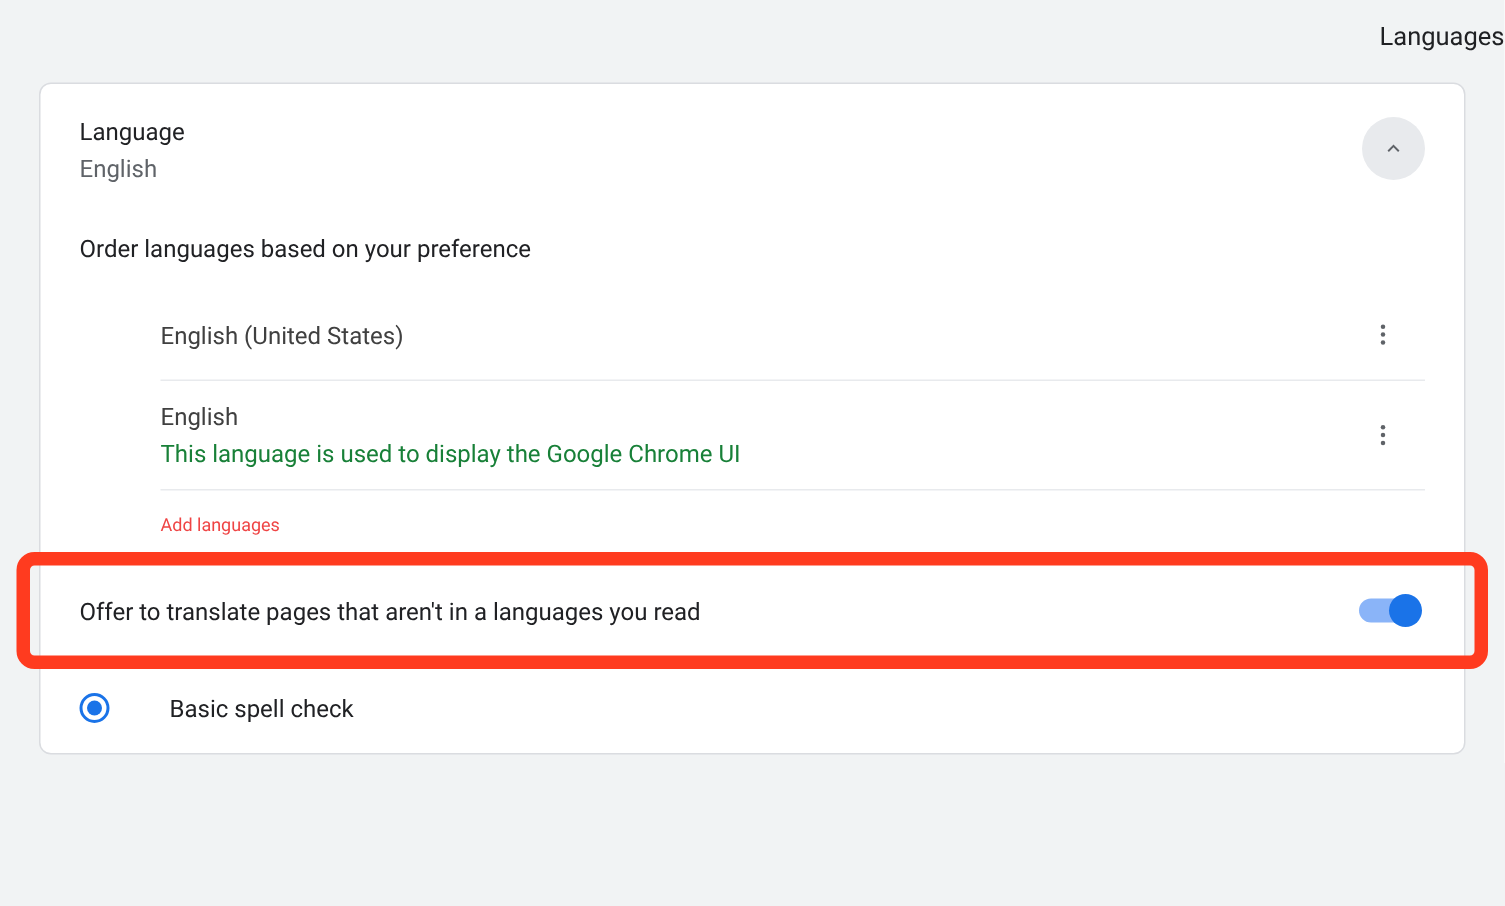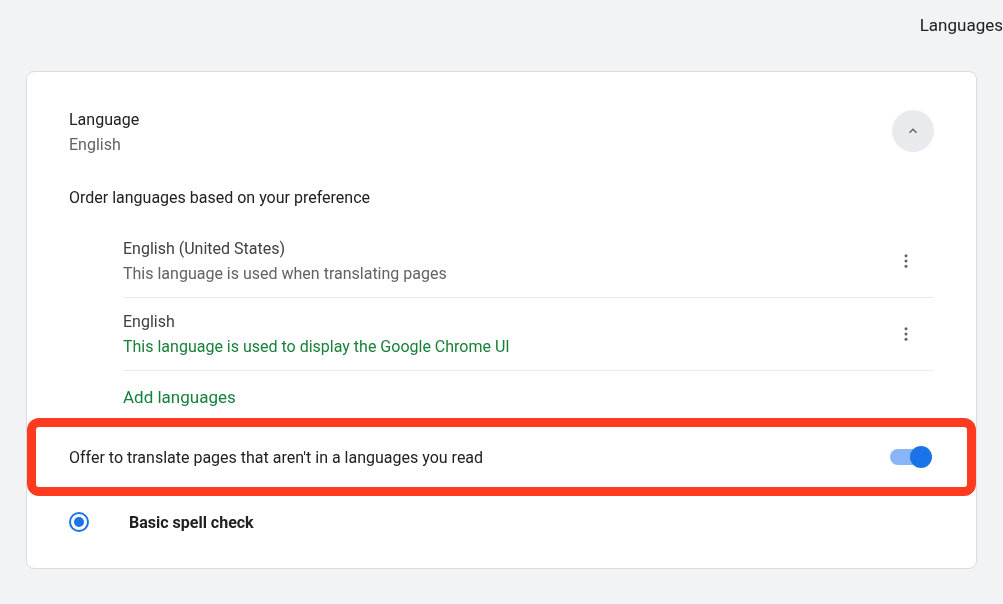--- a/index.html
+++ b/index.html
@@ -17,24 +17,24 @@
     }
     .page-title {
       font-size: 17px;
       color: #202124;
       padding: 15px 0 20px 26px;
       font-weight: 400;
       text-align: right;
     }
     .card {
       background: #fff;
-      margin: 16px 26px 0 26px;
+      margin: 0 26px 0 26px;
       border-radius: 8px;
       border: 1px solid #dadce0;
-      padding: 16px;
+      padding: 0;
     }
     .section-header {
       display: flex;
       align-items: flex-start;
       justify-content: space-between;
       padding: 22px 26px 6px 26px;
     }
     .section-header-text .title {
       font-size: 16px;
       color: #202124;
@@ -98,22 +98,22 @@
       cursor: pointer;
       margin-right: 8px;
     }
     .more-btn svg {
       width: 18px;
       height: 18px;
       fill: #5f6368;
     }
     .add-lang {
       padding: 16px 0 16px 0;
-      color: #15803d;
-      font-size: 17px;
+      color: #ef4444;
+      font-size: 12px;
       cursor: pointer;
     }
     .toggle-row {
       display: flex;
       align-items: center;
       justify-content: space-between;
       padding: 24px 26px;
       font-size: 16px;
       color: #202124;
     }
@@ -156,21 +156,20 @@
     }
     .divider {
       height: 1px;
       background: #e8eaed;
       margin: 0 26px;
     }
     .radio-row {
       display: flex;
       align-items: center;
       padding: 20px 26px 20px 26px;
-      font-weight: bold;
     }
     .radio {
       width: 20px;
       height: 20px;
       border: 2px solid #1a73e8;
       border-radius: 50%;
       display: flex;
       align-items: center;
       justify-content: center;
       margin-right: 40px;
@@ -204,21 +203,20 @@
         </svg>
     </div>
   </div>
 
   <div class="order-text">Order languages based on your preference</div>
 
   <div class="lang-list">
     <div class="lang-item">
       <div class="lang-info">
         <div class="lang-name">English (United States)</div>
-        <div class="lang-desc">This language is used when translating pages</div>
       </div>
       <div class="more-btn">
         <svg viewBox="0 0 24 24">
             <circle cx="12" cy="5" r="2"></circle>
             <circle cx="12" cy="12" r="2"></circle>
             <circle cx="12" cy="19" r="2"></circle>
           </svg>
       </div>
     </div>
     <div class="lang-item">

